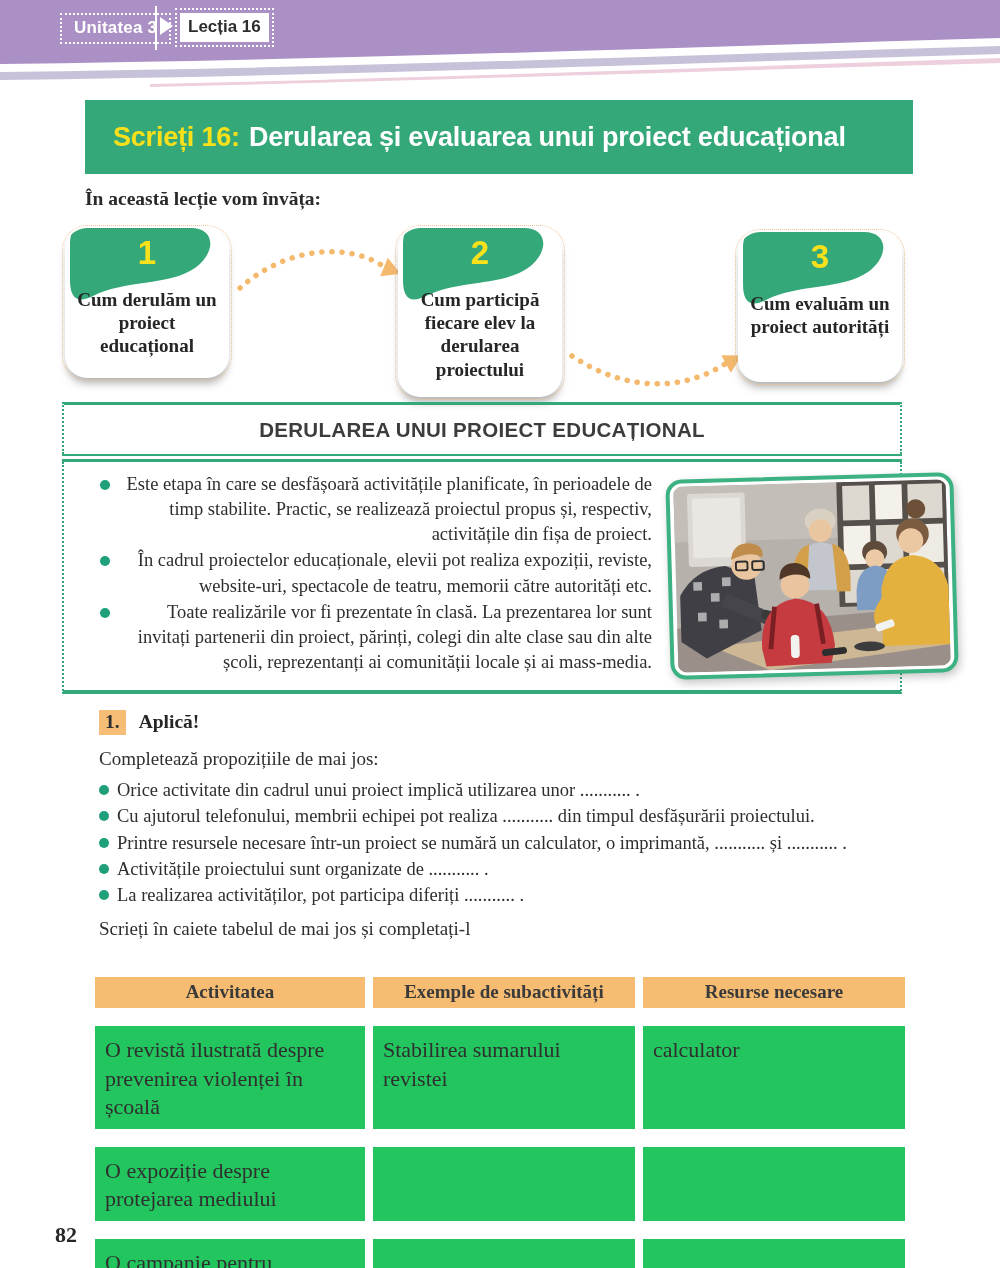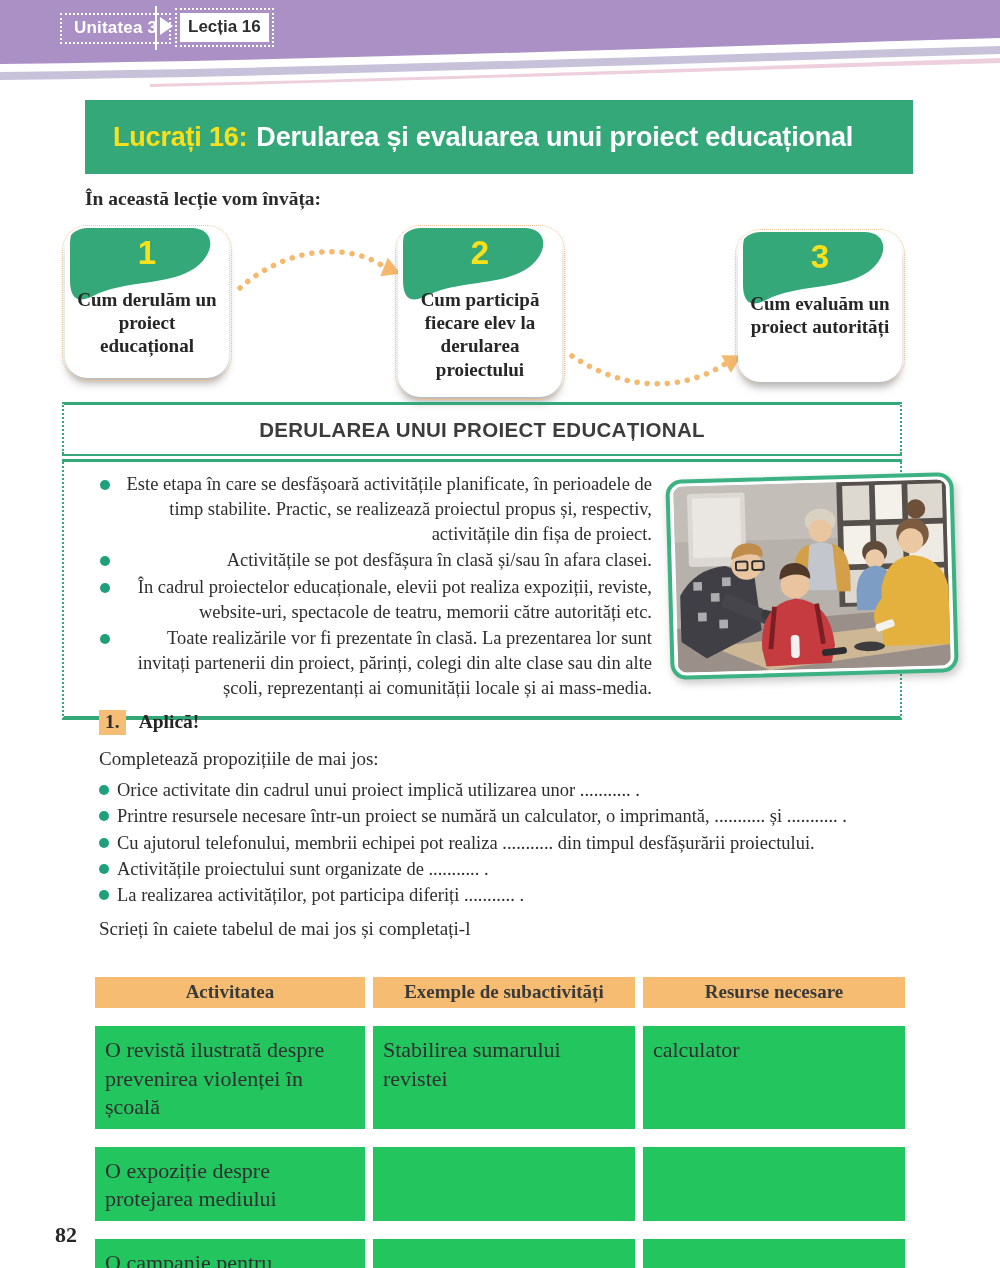--- a/index.html
+++ b/index.html
@@ -129,21 +129,21 @@
     <path d="M1000,46 C660,56 330,68 0,72 L0,80 C330,76 660,64 1000,54 Z" fill="#c7c2d9"></path>
     <path d="M1000,58 C700,68 420,78 150,84 L150,87 C420,81 700,71 1000,63 Z" fill="#eecfdd"></path>
   </svg>
   <div class="unit-tag sans">Unitatea 3</div>
   <div class="tag-sep"></div>
   <div class="tag-arrow"></div>
   <div class="lesson-tag sans">Lecția 16</div>
 </div>
 
 <div class="title-bar">
-  <span class="t-prefix">Lucrați 16:</span>
+  <span class="t-prefix">Scrieți 16:</span>
   <span class="t-main">Derularea și evaluarea unui proiect educațional</span>
 </div>
 
 <div class="intro-line">În această lecție vom învăța:</div>
 
 <div class="objectives">
 
   <div class="obj-card card-1">
     <svg class="blob" viewBox="0 0 164 100">
       <path d="M16,0 H126 C150,0 152,24 130,40 C104,58 58,52 28,68 C12,76 5,70 5,52 V15 Q5,0 16,0 Z" fill="#35a87a"></path>
@@ -236,37 +236,36 @@
           <path d="M146,126 L152,168" stroke="#7a1f24" stroke-width="5" fill="none"></path>
           <rect x="118" y="158" width="9" height="24" rx="4" fill="#f2f2f0"></rect>
           <rect x="150" y="174" width="26" height="7" rx="3" fill="#2e2e30" transform="rotate(-5 150 174)"></rect>
           <ellipse cx="200" cy="172" rx="16" ry="5" fill="#3c3c3e"></ellipse>
         </svg>
       </div>
     </div>
 
     <ul>
       <li>Este etapa în care se desfășoară activitățile planificate, în perioadele de timp stabilite. Practic, se realizează proiectul propus și, respectiv, activitățile din fișa de proiect.</li>
-      <li>Activitățile se pot desfășura în clasă și/sau în afara clasei.</li>
       <li>În cadrul proiectelor educaționale, elevii pot realiza expoziții, reviste, website-uri, spectacole de teatru, memorii către autorități etc.</li>
       <li>Toate realizările vor fi prezentate în clasă. La prezentarea lor sunt invitați partenerii din proiect, părinți, colegi din alte clase sau din alte școli, reprezentanți ai comunității locale și ai mass-media.</li>
     </ul>
   </div>
 </div>
 
 <div class="exercise ex-1">
   <div>
     <span class="ex-badge">1.</span>
     <span class="ex-title">Aplică!</span>
   </div>
   <div class="ex-instruction">Completează propozițiile de mai jos:</div>
   <ul class="ex-items">
     <li>Orice activitate din cadrul unui proiect implică utilizarea unor ........... .</li>
+    <li>Cu ajutorul telefonului, membrii echipei pot realiza ........... din timpul desfășurării proiectului.</li>
     <li>Printre resursele necesare într-un proiect se numără un calculator, o imprimantă, ........... și ........... .</li>
-    <li>Cu ajutorul telefonului, membrii echipei pot realiza ........... din timpul desfășurării proiectului.</li>
     <li>Activitățile proiectului sunt organizate de ........... .</li>
     <li>La realizarea activităților, pot participa diferiți ........... .</li>
   </ul>
 </div>
 
 <div class="exercise ex-2">
   <div class="ex-instruction">Scrieți în caiete tabelul de mai jos și completați-l</div>
 </div>
 
 <div class="res-table">

